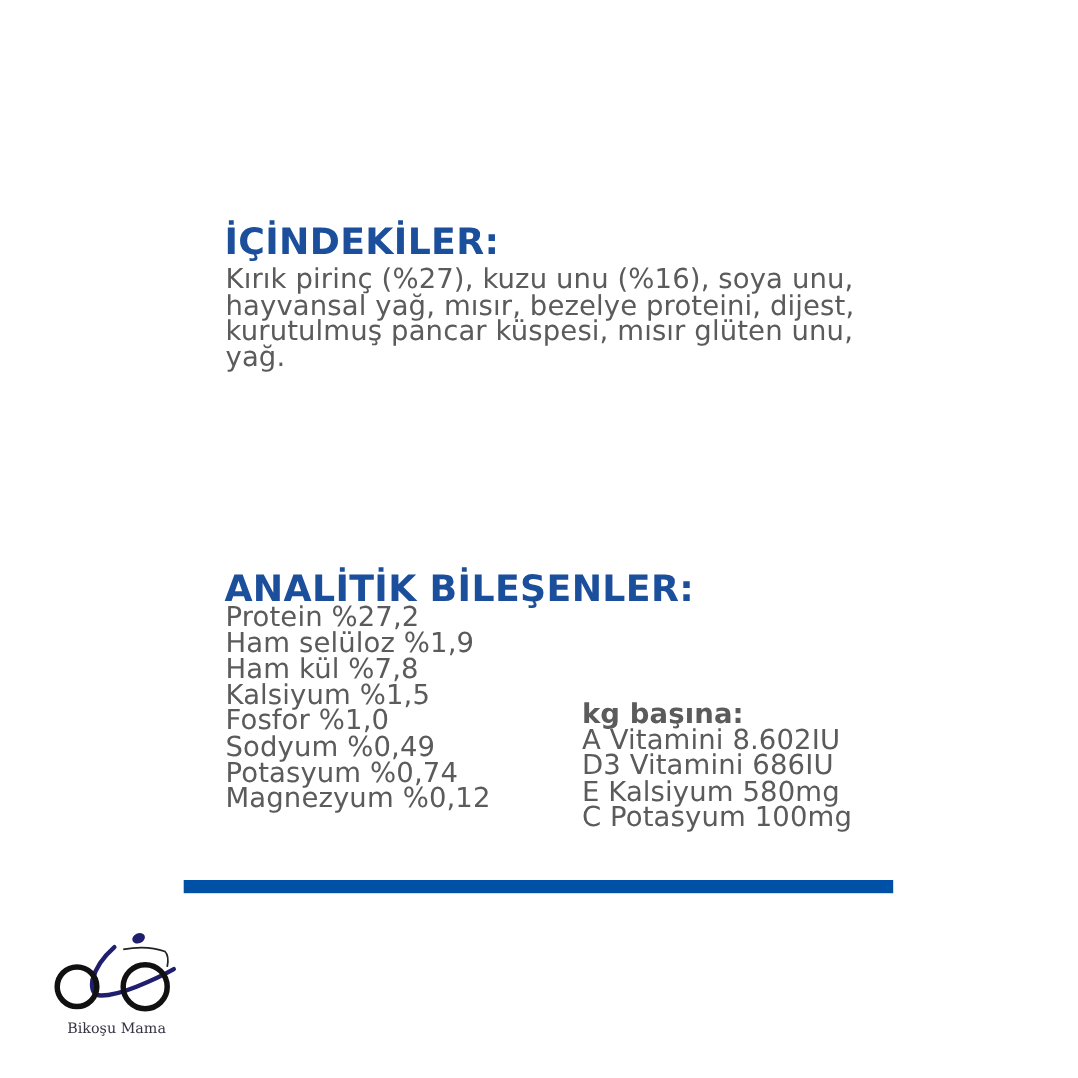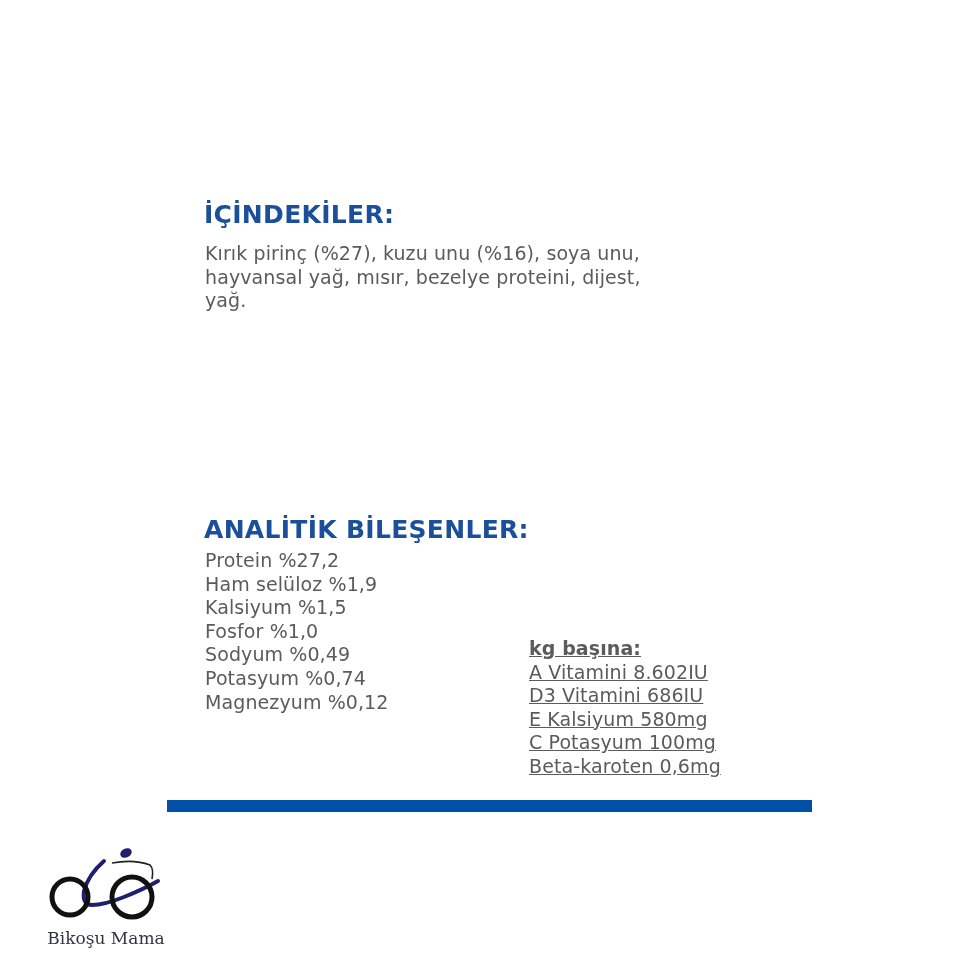--- a/index.html
+++ b/index.html
@@ -2,72 +2,73 @@
 <html><head>
 <meta charset="utf-8">
 <style>
   html, body { margin:0; padding:0; }
   body {
     width:980px; height:980px; background:#ffffff; position:relative; overflow:hidden;
     font-family:"DejaVu Sans", sans-serif;
   }
   .heading {
     position:absolute; left:204px; margin:0;
-    color:#1b4f9b; font-weight:bold; font-size:25px; letter-spacing:0.3px;
+    color:#1b4f9b; font-weight:bold; font-size:33px; letter-spacing:0.3px;
     font-family:"DejaVu Sans", sans-serif;
   }
   .h-ingredients { top:200px; }
   .h-analytic { top:500px;margin-top:15px; }
   .body-text {
-    position:absolute; color:#5b5b5b; font-size:19px; line-height:23.6px;
+    position:absolute; color:#5b5b5b; font-size:25px; line-height:23.6px;
     font-family:"DejaVu Sans", sans-serif; letter-spacing:0.1px;
   }
   .ingredients { left:205px; top:242px; width:600px; }
   .ingredients div { white-space:nowrap; }
   .analytic-list { left:205px; top:549px; }
-  .vitamin-list { left:529px; top:637px;text-decoration:underline; }
+  .vitamin-list { left:529px; top:637px; }
   .vitamin-title { font-weight:bold; }
   .row { white-space:nowrap; }
   .bar {
     position:absolute; left:167px; top:800px; width:645px; height:12px; background:#0051a5;
   }
   .logo { position:absolute; left:44px; top:845px; width:120px; height:80px; }
   .logo-text {
     position:absolute; left:46px; top:928px; width:120px; text-align:center;
-    font-family:"DejaVu Serif", serif; font-size:17px; color:#333344;
+    font-family:"DejaVu Serif", serif; font-size:13px; color:#333344;
   }
 </style>
 </head>
 <body>
 
 <h2 class="heading h-ingredients">İÇİNDEKİLER:</h2>
 <div class="body-text ingredients">
   <div>Kırık pirinç (%27), kuzu unu (%16), soya unu,</div>
   <div>hayvansal yağ, mısır, bezelye proteini, dijest,</div>
+  <div>kurutulmuş pancar küspesi, mısır glüten unu,</div>
   <div>yağ.</div>
 </div>
 
 <h2 class="heading h-analytic">ANALİTİK BİLEŞENLER:</h2>
 <div class="body-text analytic-list">
   <div class="row">Protein %27,2</div>
   <div class="row">Ham selüloz %1,9</div>
+  <div class="row">Ham kül %7,8</div>
   <div class="row">Kalsiyum %1,5</div>
   <div class="row">Fosfor %1,0</div>
   <div class="row">Sodyum %0,49</div>
   <div class="row">Potasyum %0,74</div>
   <div class="row">Magnezyum %0,12</div>
 </div>
 
 <div class="body-text vitamin-list">
   <div class="row vitamin-title">kg başına:</div>
   <div class="row">A Vitamini 8.602IU</div>
   <div class="row">D3 Vitamini 686IU</div>
   <div class="row">E Kalsiyum 580mg</div>
   <div class="row">C Potasyum 100mg</div>
-  <div class="row">Beta-karoten 0,6mg</div>
 </div>
 
 <div class="bar"></div>
 
 <div class="logo">
   <svg width="120" height="80" viewBox="0 0 120 80">
 
     <ellipse cx="82" cy="8" rx="6" ry="4.5" fill="#1f1f6e" transform="rotate(-25 82 8)"></ellipse>
 
     <path d="M68 18 Q90 14 106 20 Q110 24 108 34" fill="none" stroke="#222" stroke-width="1.6"></path>

